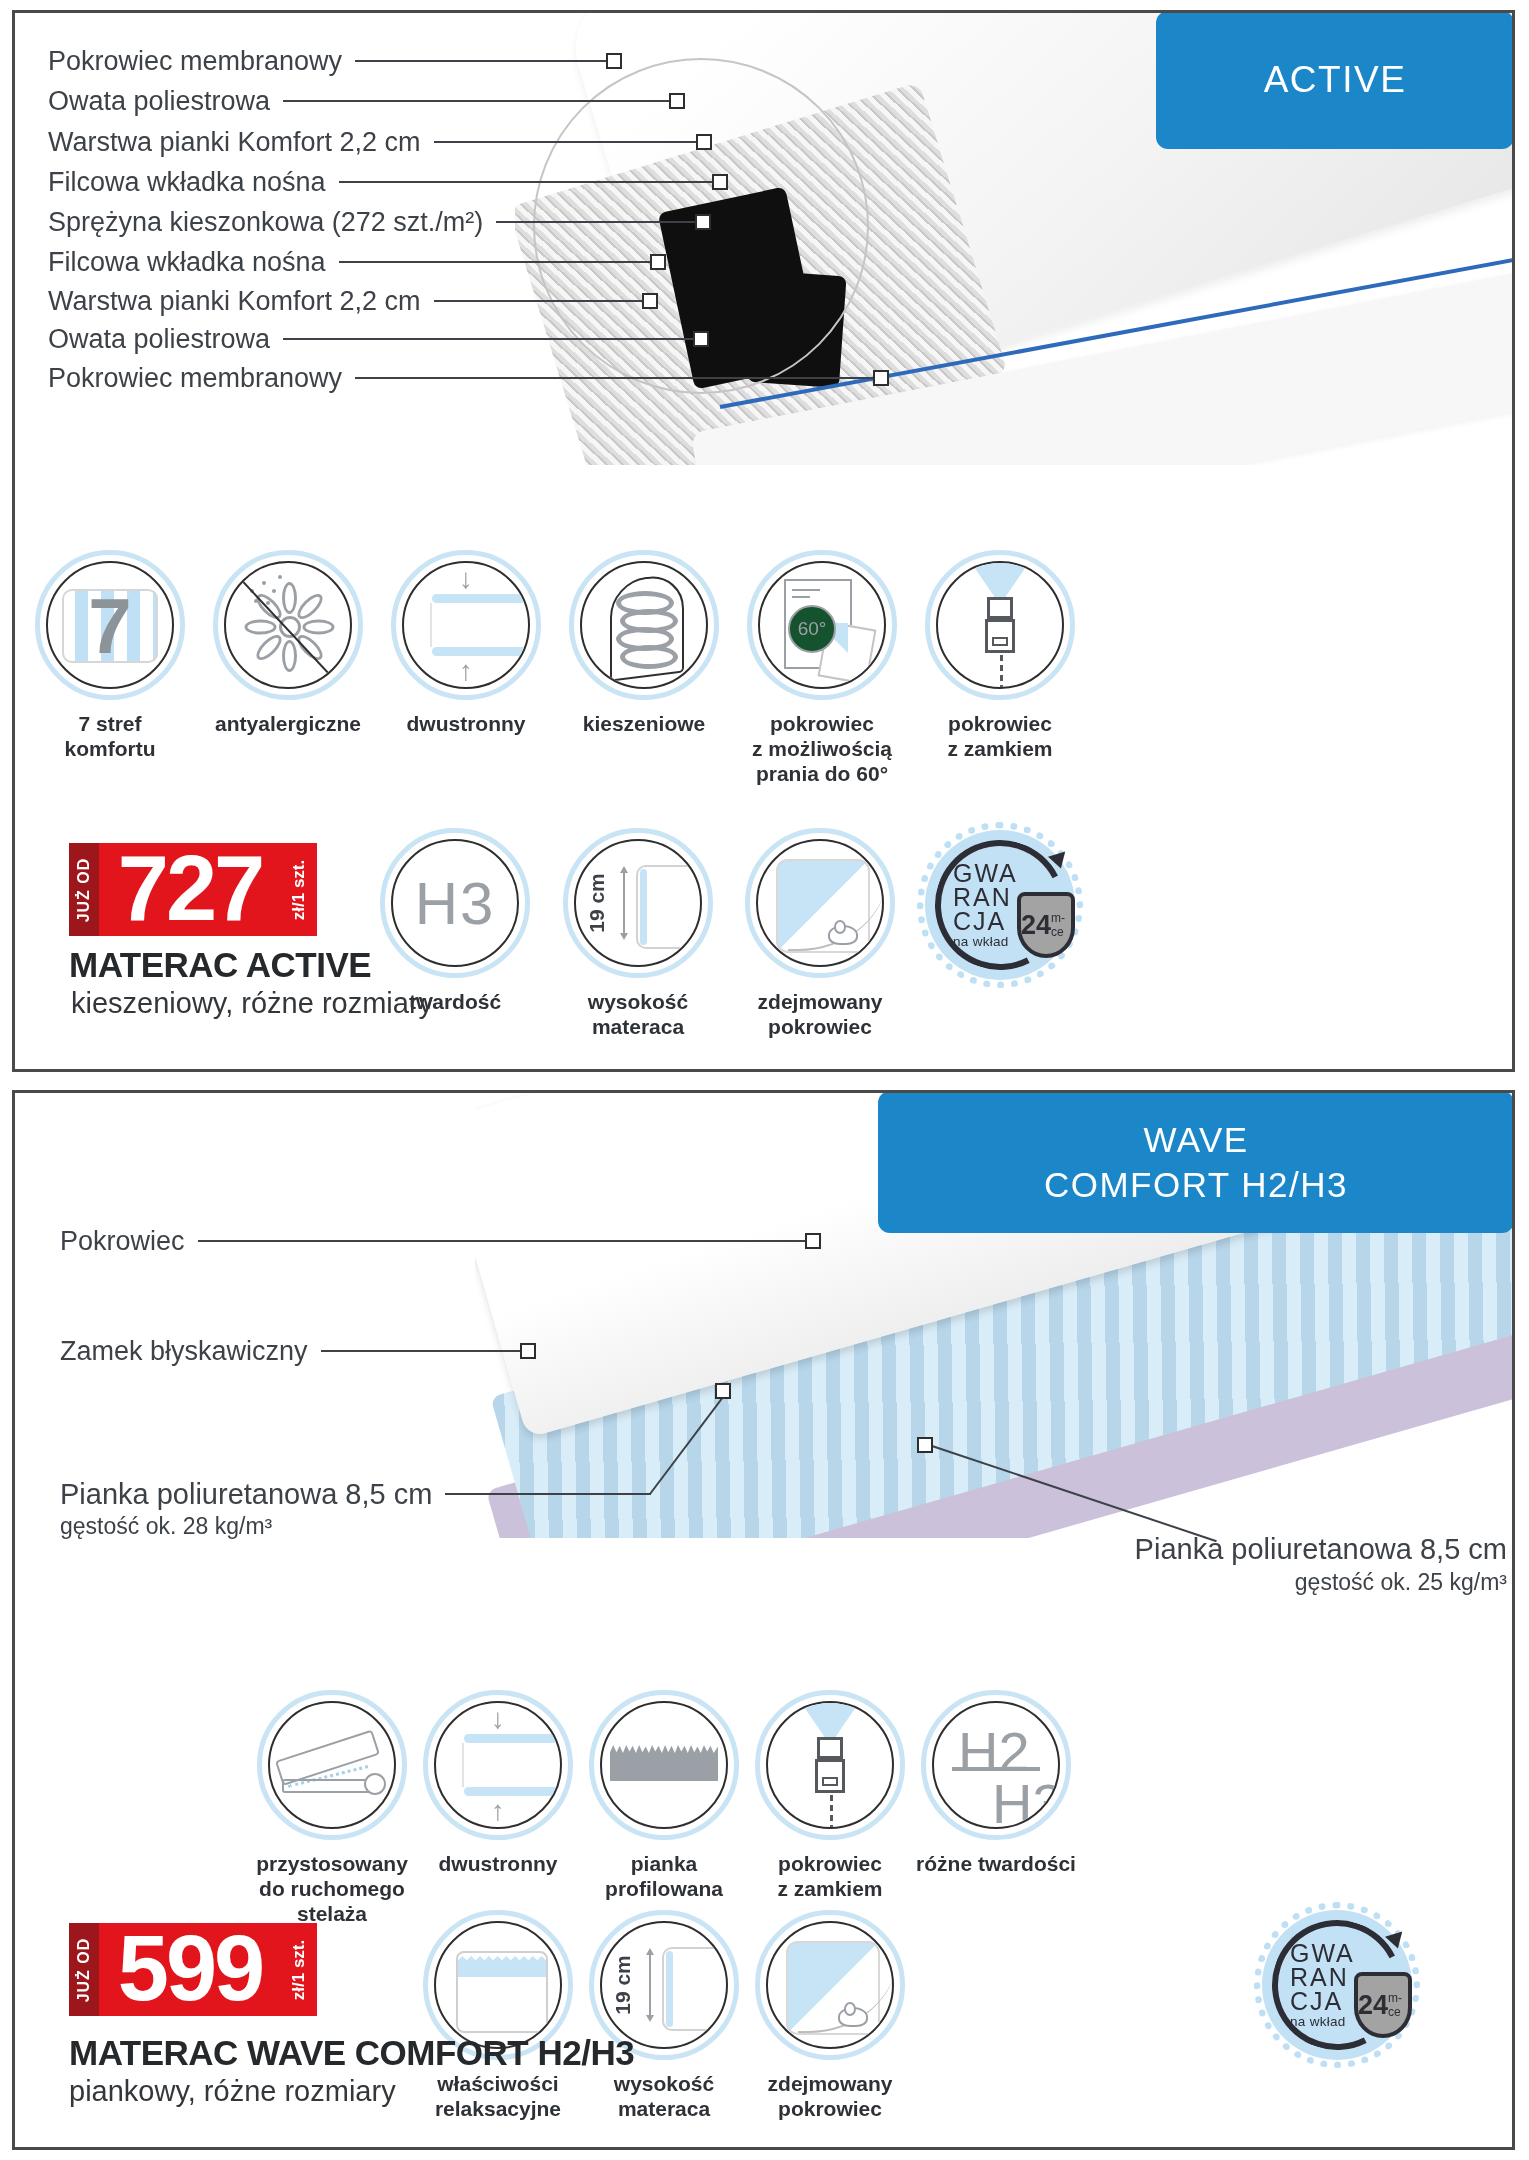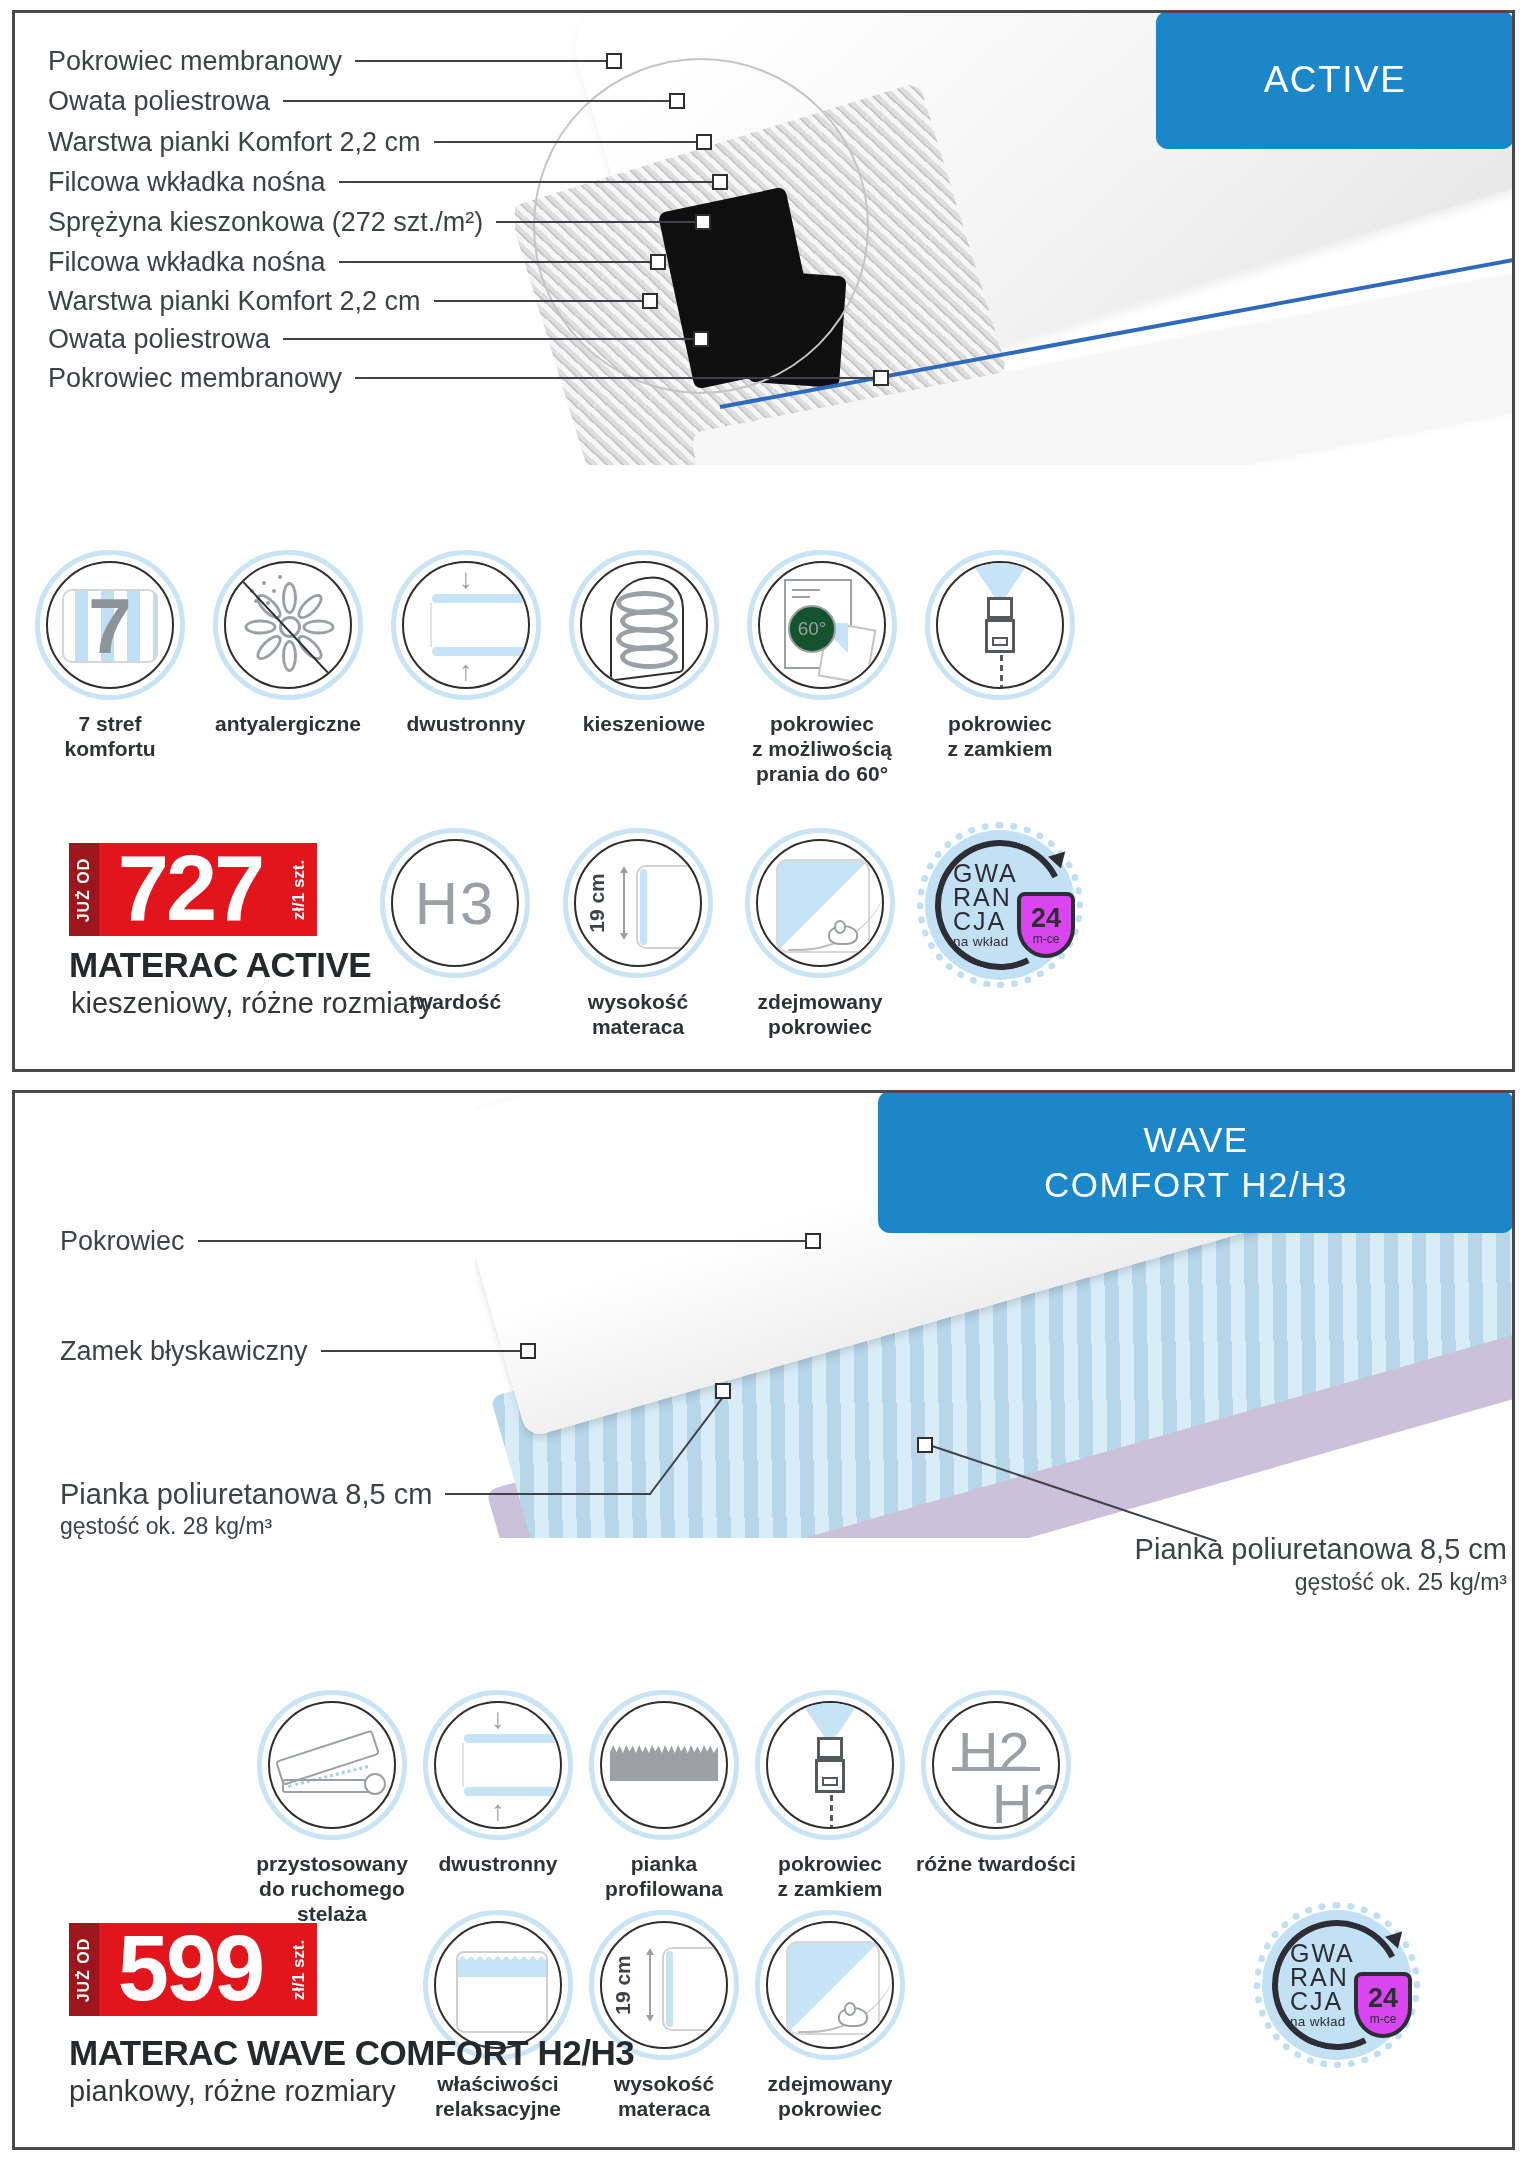--- a/index.html
+++ b/index.html
@@ -132,23 +132,23 @@
   
   .gbadge{position:absolute;width:150px;height:150px;border-radius:50%;background:#c3e1f5;}
   .gbadge::before{content:"";position:absolute;inset:-8px;border:7px dotted #bedff4;border-radius:50%;}
   .gb-arc{position:absolute;inset:10px;border:6px solid #2d2d35;border-radius:50%;
         border-right-color:transparent;transform:rotate(18deg);box-sizing:border-box;}
   .gb-arc::after{content:"";position:absolute;right:2px;top:-6px;border:9px solid transparent;
         border-left:15px solid #2d2d35;transform:rotate(55deg);}
   .gb-txt{position:absolute;left:28px;top:32px;color:#2d2d35;font-size:25px;line-height:0.95;
         letter-spacing:2px;font-weight:500;}
   .gb-sub{font-size:13.5px;letter-spacing:0.3px;margin-top:3px;font-weight:400;}
-  .gb-shield{position:absolute;right:0px;bottom:22px;width:58px;height:66px;background:#d946ef;
+  .gb-shield{position:absolute;right:0px;bottom:22px;width:58px;height:66px;background:#a3a3a3;
         border:4px solid #2d2d35;border-radius:8px 8px 50% 50%/8px 8px 46% 46%;box-sizing:border-box;
-        display:flex;flex-direction:column;align-items:center;justify-content:center;}
+        display:flex;flex-direction:row;align-items:center;justify-content:center;}
   .gb-val{font-size:27px;font-weight:700;color:#2d2d35;line-height:1;}
   .gb-unit{font-size:12px;color:#2d2d35;}
 
   
   .price{position:absolute;display:flex;height:93px;width:248px;}
   .price .pfx{width:30px;background:#9c161b;color:#fff;display:flex;align-items:center;justify-content:center;}
   .price .pfx span{transform:rotate(-90deg);font-size:16px;font-weight:700;letter-spacing:1px;white-space:nowrap;}
   .price .pval{flex:1;background:#e2151c;color:#fff;display:flex;align-items:center;justify-content:center;
         font-size:92px;font-weight:800;letter-spacing:-3px;line-height:1;padding-bottom:4px;}
   .price .psfx{width:36px;background:#e2151c;color:#fff;display:flex;align-items:center;justify-content:center;}

